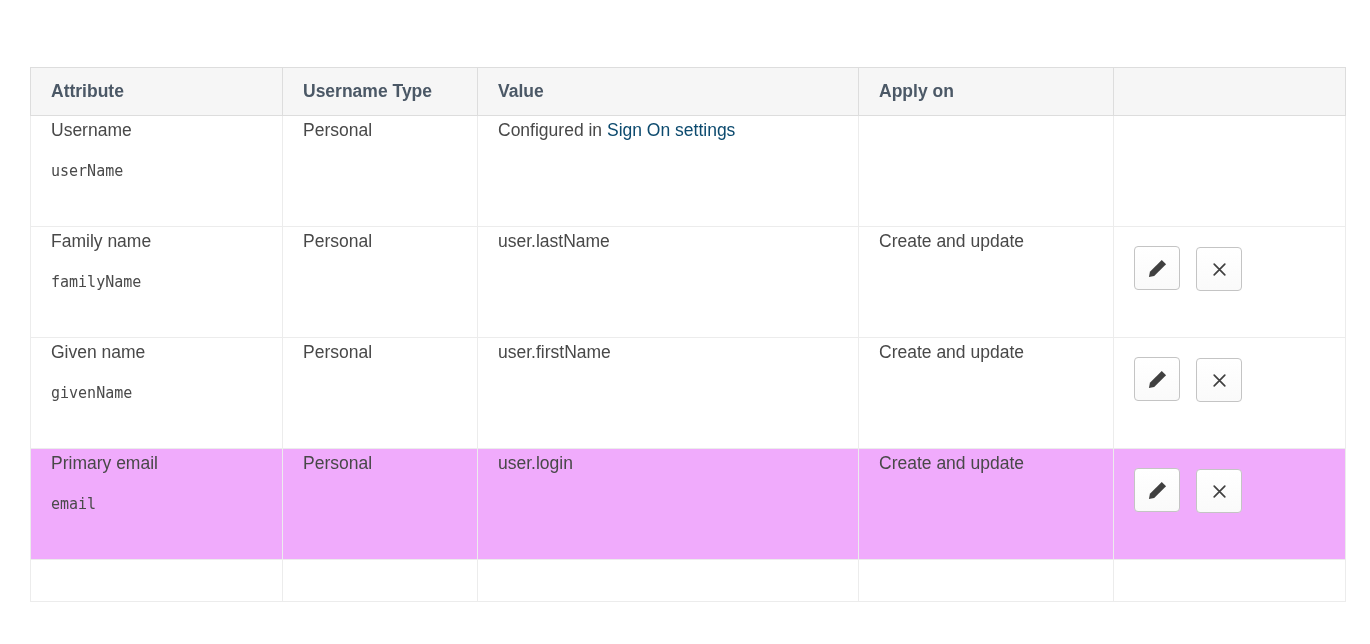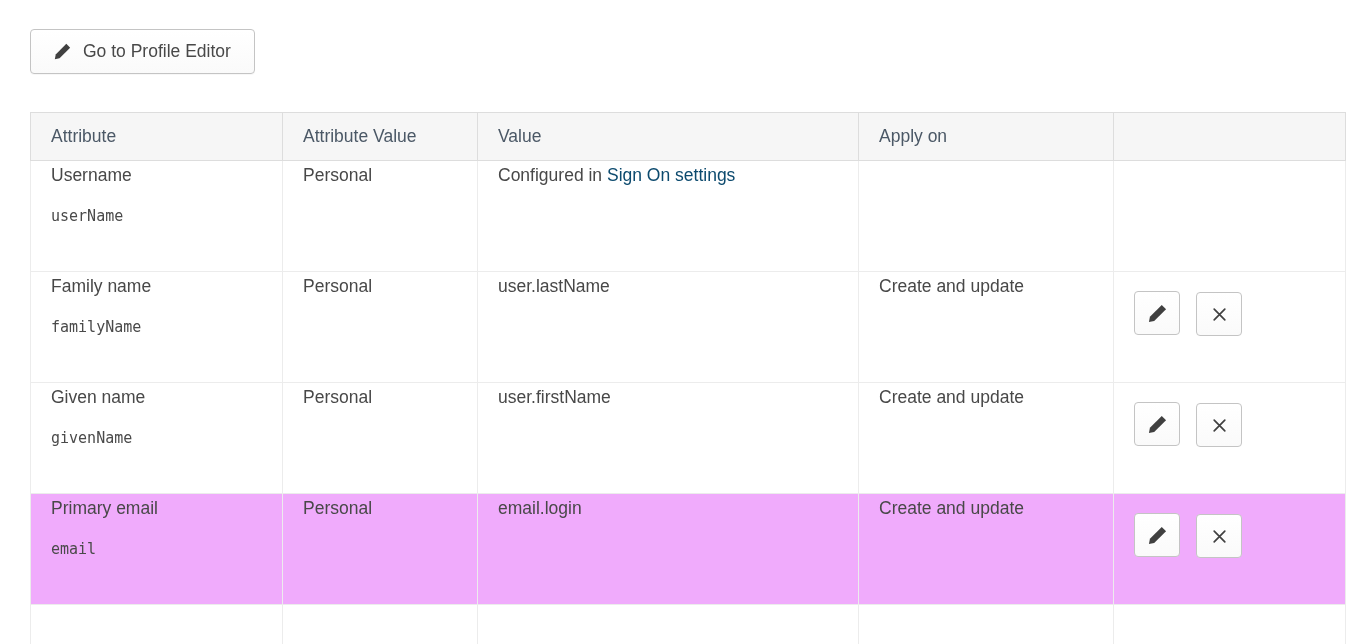--- a/index.html
+++ b/index.html
@@ -40,21 +40,21 @@
   table.mappings {
     width: 1315px;
     border-collapse: collapse;
     table-layout: fixed;
     border: 1px solid #dddddd;
   }
   th {
     background: #f6f6f6;
     border: 1px solid #dddddd;
     text-align: left;
-    font-weight: normal;
+    font-weight: bold;
     font-size: 17.5px;
     color: #4b5866;
     padding: 13px 20px;
     height: 48px;
   }
   td {
     border: 1px solid #ececec;
     border-top: 1px solid #dcdcdc;
     vertical-align: top;
     padding: 4px 20px;
@@ -90,42 +90,34 @@
     padding: 0;
   }
   .icon-btn .icon { display: inline-flex; align-items: center; }
 </style>
 </head>
 <body>
 
 <div class="page">
 
   <div class="toolbar">
-    <button class="btn">
-      <span class="icon">
-        <svg width="17" height="17" viewBox="0 0 16 16">
-            <path d="M11.6 0.8 L15.2 4.4 L5.2 14.4 L0.8 15.2 L1.6 10.8 Z" fill="#404040"></path>
-          </svg>
-      </span>
-      <span>Go to Profile Editor</span>
-    </button>
   </div>
 
   <table class="mappings">
     <colgroup>
       <col style="width:252px">
         <col style="width:195px">
         <col style="width:381px">
         <col style="width:255px">
         <col style="width:232px">
     </colgroup>
     <thead>
       <tr id="header-row">
           <th>Attribute</th>
-          <th>Attribute Value</th>
+          <th>Username Type</th>
           <th>Value</th>
           <th>Apply on</th>
           <th></th>
         </tr>
     </thead>
     <tbody id="table-body">
         <tr>
           <td>
             <div class="attr-label">Username</div>
             <div class="attr-name">userName</div>
@@ -178,21 +170,21 @@
                 </svg>
               </span>
             </button></td>
         </tr>
         <tr class="highlight">
           <td>
             <div class="attr-label">Primary email</div>
             <div class="attr-name">email</div>
           </td>
           <td>Personal</td>
-          <td><span>email.login</span></td>
+          <td><span>user.login</span></td>
           <td>Create and update</td>
           <td class="actions"><button class="icon-btn">
               <span class="icon">
                 <svg width="19" height="19" viewBox="0 0 16 16">
                   <path d="M11.6 0.8 L15.2 4.4 L5.2 14.4 L0.8 15.2 L1.6 10.8 Z" fill="#404040"></path>
                 </svg>
               </span>
             </button><button class="icon-btn">
               <span class="icon">
                 <svg width="17" height="17" viewBox="0 0 16 16">

